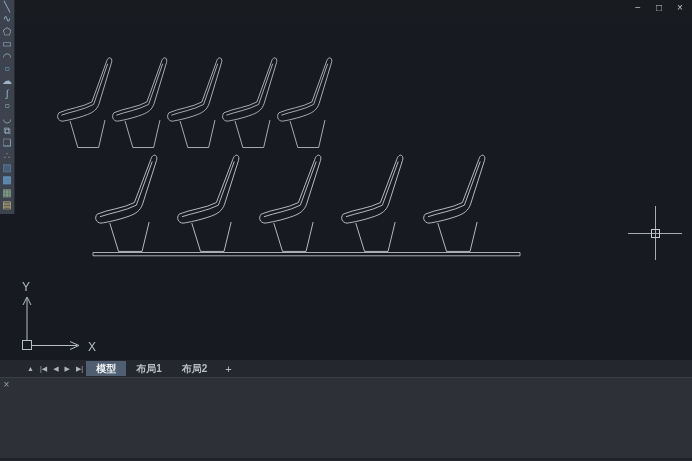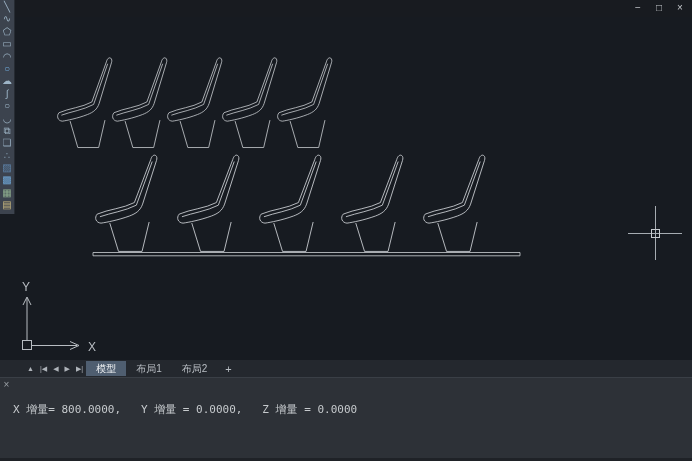--- a/index.html
+++ b/index.html
@@ -24,21 +24,21 @@
   .ucs-line{stroke:#b8bdc2;stroke-width:1;fill:none;}
   .ucs-text{fill:#b8bdc2;font-family:"Liberation Sans",sans-serif;font-size:12px;}
   .xhair{stroke:#a6acb2;stroke-width:1;fill:none;}
   .pickbox{stroke:#c8ccd0;stroke-width:1;fill:none;}
 
   
   .tabbar{position:absolute;left:0;top:360px;width:692px;height:17px;background:#24282e;z-index:4;
       display:flex;align-items:center;font-size:9px;color:#b9bec4;}
   .tabbar .spacer{width:24px;}
   .tab-ctl{padding:0 3px;cursor:pointer;font-size:7px;color:#aeb3b9;}
-  .tab{padding:1px 10px;height:13px;line-height:13px;cursor:pointer;font-size:10px;}
+  .tab{padding:1px 10px;height:13px;line-height:13px;cursor:pointer;font-size:10px;font-weight:bold;}
   .tab.active{background:#4f5e70;color:#f2f4f6;}
   .tab-add{padding:0 8px;cursor:pointer;font-size:11px;color:#b9bec4;}
 
   
   .cmdpanel{position:absolute;left:0;top:377px;width:692px;height:84px;background:#2d3137;z-index:4;
       border-top:1px solid #3a3f46;}
   .cmd-close{position:absolute;left:2px;top:1px;color:#9aa0a6;font-size:10px;cursor:pointer;width:9px;text-align:center;}
   .cmd-lines{position:absolute;left:13px;top:1px;right:2px;
       font-family:"DejaVu Sans Mono",monospace;font-size:11px;line-height:12.4px;color:#c6cacd;white-space:pre;}
   .cmd-strip{position:absolute;left:0;bottom:0;width:692px;height:4px;background:#1f2227;}
@@ -125,21 +125,20 @@
     <span class="tab-ctl">▶|</span>
     <span class="tab active">模型</span>
     <span class="tab">布局1</span>
     <span class="tab">布局2</span>
     <span class="tab-add">+</span>
   </div>
 
   <div class="cmdpanel">
     <span class="cmd-close">×</span>
     <div class="cmd-lines">
-      <div>X 增量= 800.0000,   Y 增量 = 0.0000,   Z 增量 = 0.0000</div>
       
       
       
       
     </div>
     <div class="cmd-strip"></div>
   </div>
 
 </div>
 

